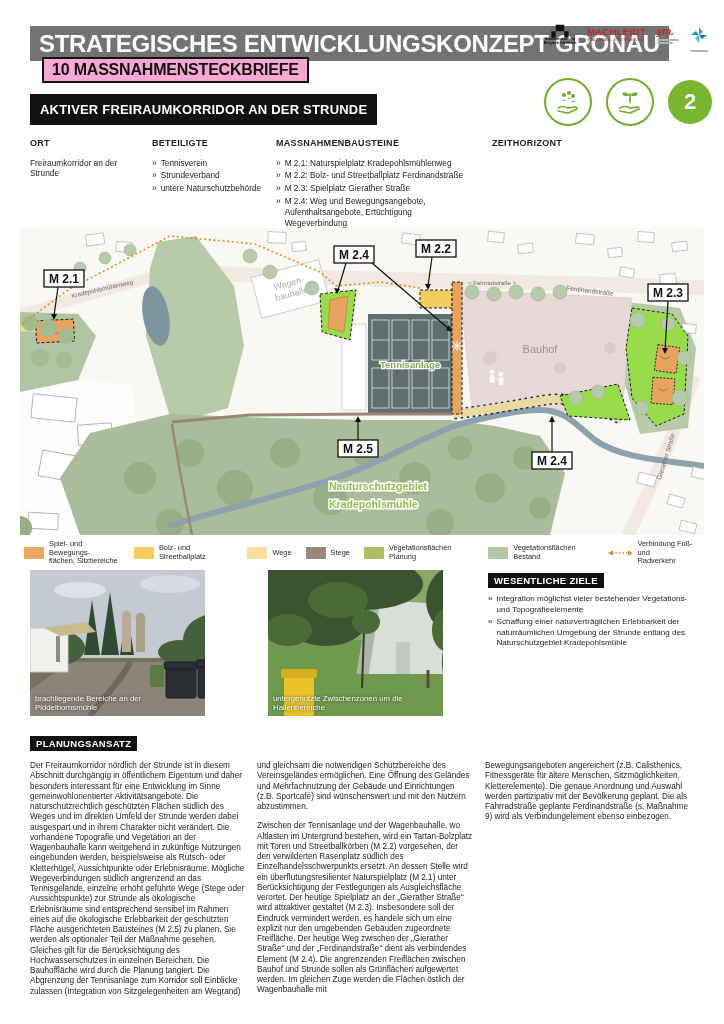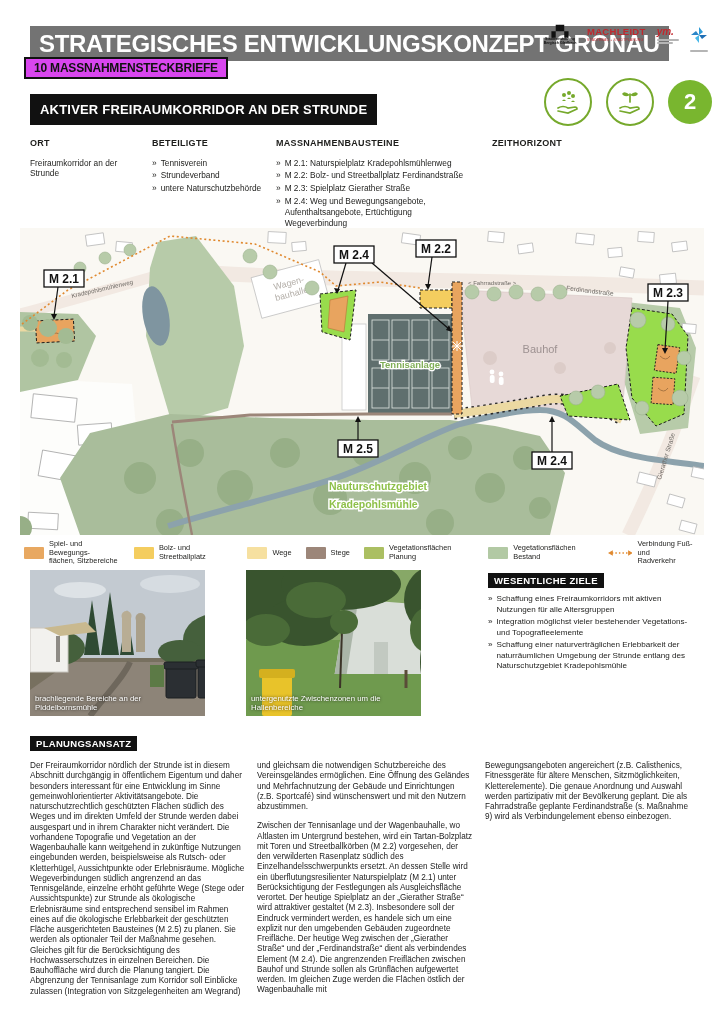--- a/index.html
+++ b/index.html
@@ -3,22 +3,22 @@
 <meta charset="utf-8">
 <style>
   html,body{margin:0;padding:0;background:#fff;}
   body{width:724px;height:1024px;position:relative;overflow:hidden;
        font-family:"Liberation Sans",sans-serif;color:#1d1d1b;}
   .abs{position:absolute;}
 
   
   .title{left:30px;top:26px;background:#737373;color:#fff;font-weight:bold;
          font-size:24px;letter-spacing:-0.3px;padding:4px 9px 3px;white-space:nowrap;}
-  .subtitle{left:24px;top:57px;border:2px solid #111;color:#111;font-weight:bold;
-         font-size:12px;letter-spacing:-0.2px;padding:2px 8px;background:#d946ef;white-space:nowrap;}
+  .subtitle{left:42px;top:57px;border:2px solid #111;color:#111;font-weight:bold;
+         font-size:16px;letter-spacing:-0.2px;padding:2px 8px;background:#f9a8d4;white-space:nowrap;}
   .logos{left:544px;top:26px;width:156px;height:30px;display:flex;gap:11px;align-items:flex-start;}
   .logo1{width:32px;display:flex;flex-direction:column;align-items:center;}
   .logo1 .mark{font-size:11px;line-height:11px;color:#111;}
   .logo1 .l1{font-size:3.6px;font-weight:bold;color:#111;white-space:nowrap;}
   .logo2 .name{color:#c0272d;font-weight:bold;font-size:9.5px;letter-spacing:.3px;}
   .logo2 .sub{color:#c0272d;font-size:3.4px;letter-spacing:.2px;margin-top:1px;white-space:nowrap;}
   .logo3 .name{color:#c0272d;font-weight:bold;font-style:italic;font-size:10px;}
   .microbar{height:2px;background:#b5b5b5;margin-top:1.5px;border-radius:1px;}
   .badges{left:544px;top:78px;display:flex;gap:14px;align-items:center;}
   .badge{width:44px;height:44px;border-radius:50%;}
@@ -45,21 +45,21 @@
   .map-svg text{font-family:"Liberation Sans",sans-serif;}
 
   
   .legend{left:24px;top:540px;width:680px;display:flex;align-items:center;gap:9px;}
   .legend-item{display:flex;align-items:center;gap:5px;}
   .swatch{width:20px;height:12px;flex:0 0 auto;border-radius:1px;}
   .legend-label{font-size:7.4px;line-height:1.15;white-space:pre-line;}
 
   
   .photo{top:570px;width:175px;height:146px;overflow:hidden;}
-  #photo-left{left:30px;} #photo-right{left:246px;}
+  #photo-left{left:30px;} #photo-right{left:268px;}
   .caption{position:absolute;left:5px;bottom:4px;color:#fff;font-size:7.8px;
            text-shadow:0 0 3px rgba(0,0,0,.8);}
 
   
   .ziele{left:488px;top:570px;width:212px;}
   .blackbar{display:inline-block;background:#111;color:#fff;font-weight:bold;
             font-size:9.5px;letter-spacing:.3px;padding:2px 6px;margin:0 0 6px 0;}
   .ziele .plist{font-size:8.1px;line-height:1.3;}
 
   
@@ -525,23 +525,20 @@
     </g>
     <line x1="160" y1="100" x2="160" y2="118" stroke="#5a4c38" stroke-width="3"></line>
   </svg>
   <div class="caption">untergenutzte Zwischenzonen um die Hallenbereiche</div>
 </div>
 
 <div class="abs ziele">
   <div class="blackbar">WESENTLICHE ZIELE</div>
   <ul class="plist">
 
-  <li class="pitem">
-        <span class="txt">Schaffung eines Freiraumkorridors mit aktiven Nutzungen für alle Altersgruppen</span>
-      </li>
       <li class="pitem">
         <span class="txt">Integration möglichst vieler bestehender Vegetations- und Topografieelemente</span>
       </li>
       <li class="pitem">
         <span class="txt">Schaffung einer naturverträglichen Erlebbarkeit der naturräumlichen Umgebung der Strunde entlang des Naturschutzgebiet Kradepohlsmühle</span>
       </li>
     </ul>
 </div>
 
 <div class="abs planung-h">

